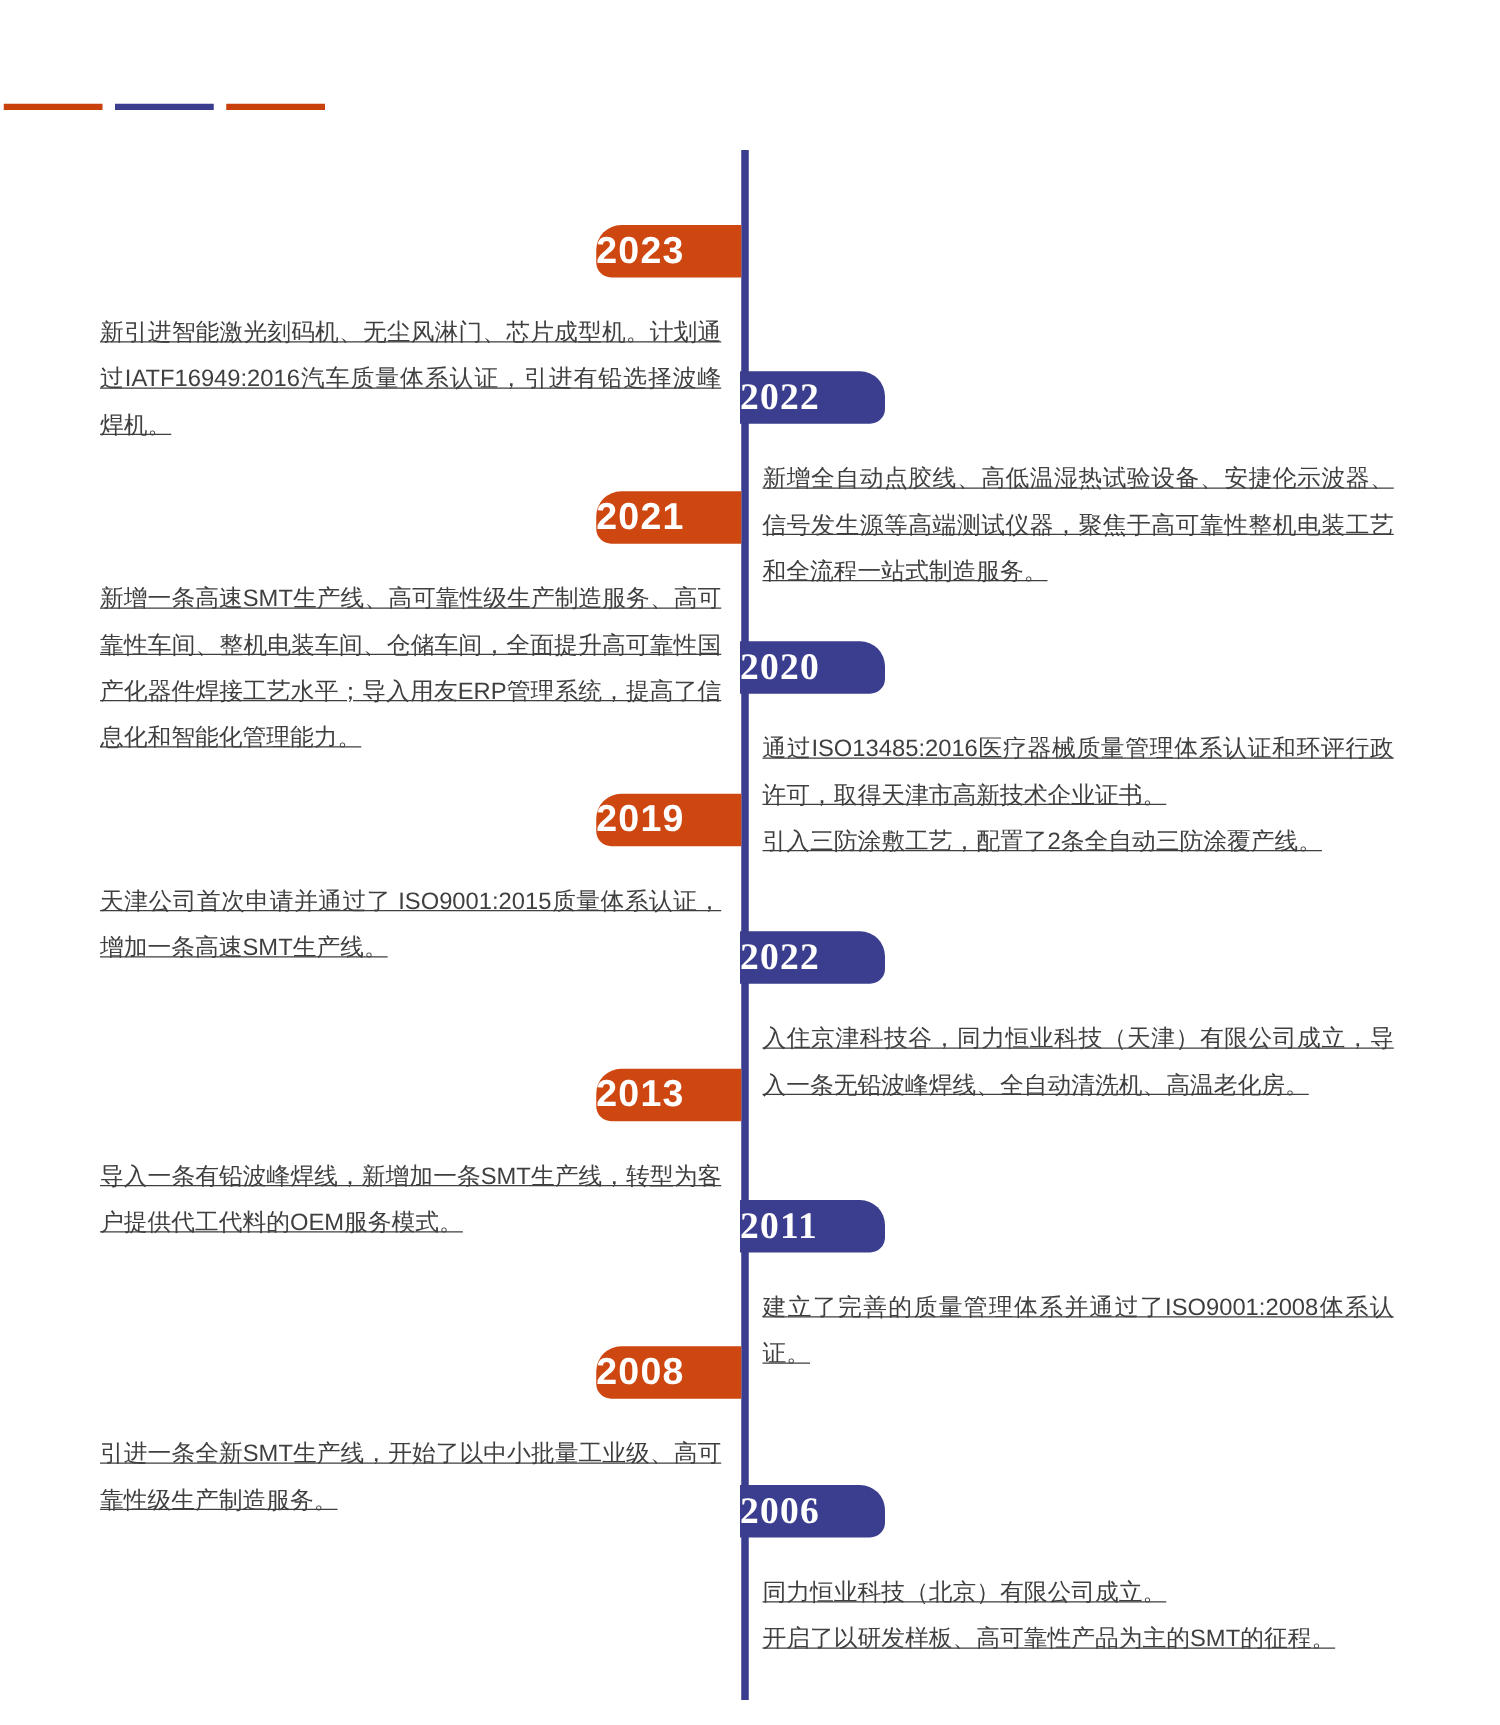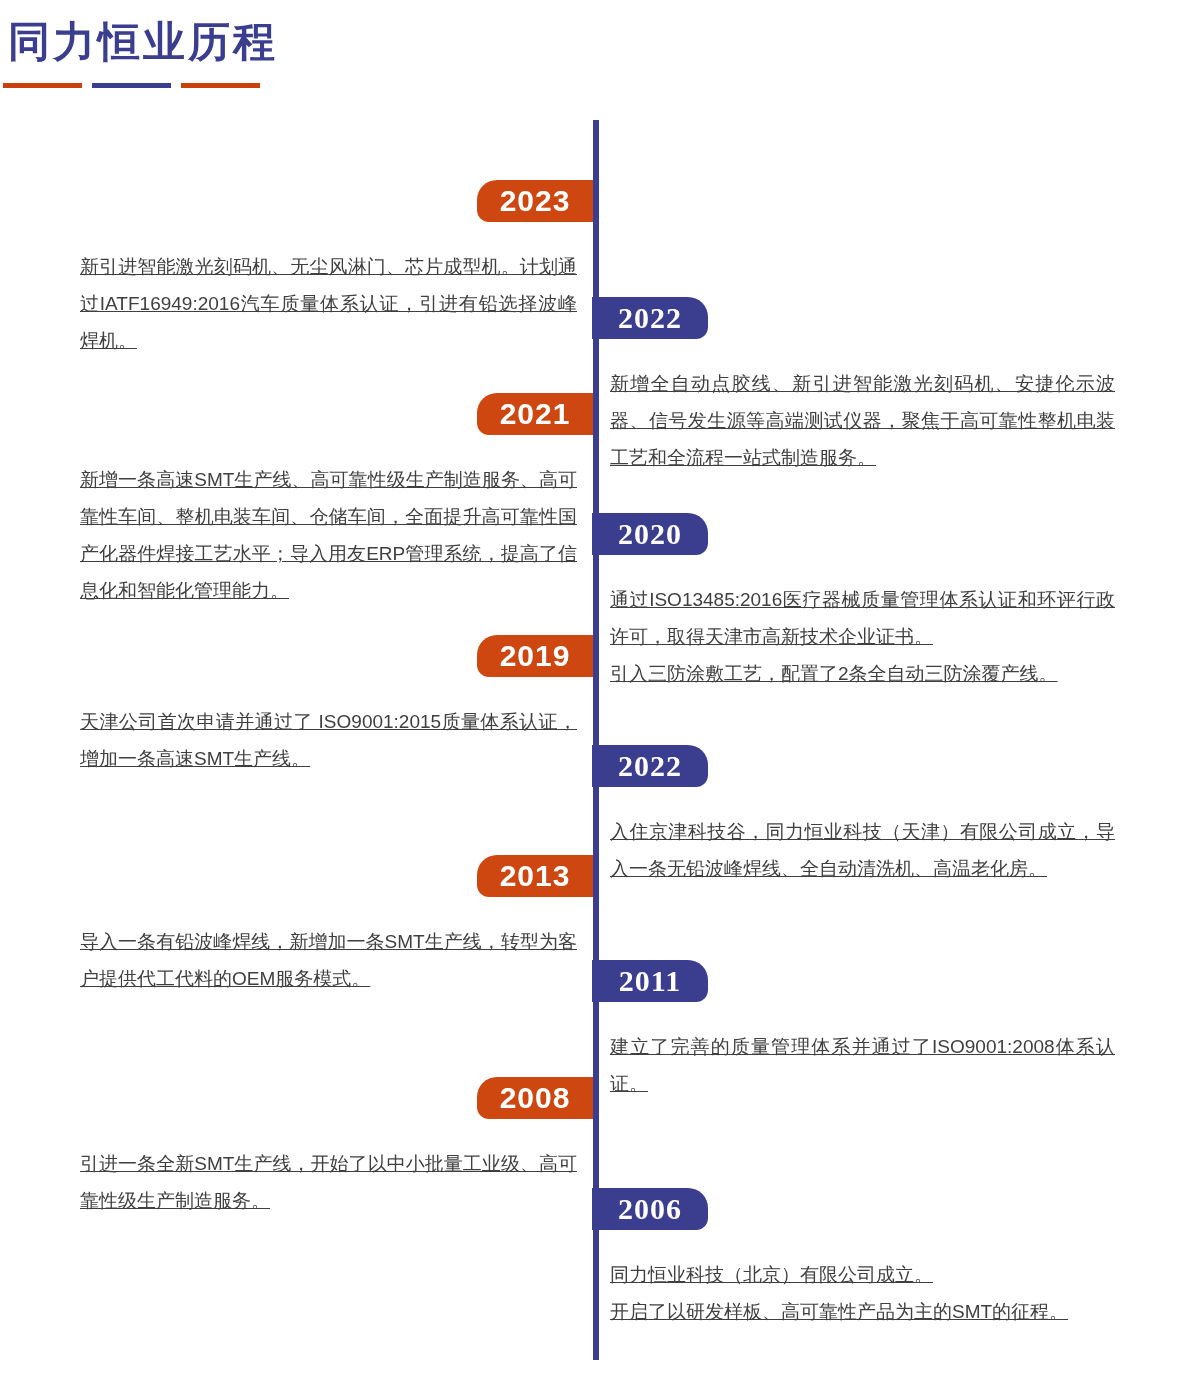--- a/index.html
+++ b/index.html
@@ -21,56 +21,55 @@
   .timeline-line {
     position:absolute; left:593px; top:120px; width:6px; height:1240px;
     background:#3B3E8E;
   }
 
   
   .entry { position:absolute; left:0; width:1200px; height:0; }
   .badge {
     position:absolute; top:0; width:116px; height:42px;
     color:#ffffff; font-size:30px; font-weight:bold;
-    text-align:center; line-height:42px; letter-spacing:1px;
+    text-align:left; line-height:42px; letter-spacing:1px;
   }
   .entry.left  .badge { right:607px; background:#CE4711; border-radius:20px 0 0 12px; }
   .entry.right .badge { left:592px;  background:#3B3E8E; border-radius:0 20px 12px 0;font-family:Liberation Serif, serif; }
 
   .milestone {
     position:absolute; top:68px;
     font-size:19px; line-height:37px; color:#3F3F3F;
     white-space:pre-line; text-align:justify; text-justify:inter-ideograph;text-decoration:underline;
   }
   .entry.left  .milestone { left:80px;  width:497px; }
   .entry.right .milestone { left:610px; width:505px; }
 </style>
 </head>
 <body>
 
 <div class="page">
 
-  <div class="page-title">同力恒业历程</div>
 
   <div class="title-bars">
     <span class="bar orange"></span>
     <span class="bar purple"></span>
     <span class="bar orange"></span>
   </div>
 
   <div class="timeline-line"></div>
 
   <div class="entry left" style="top:180px">
     <div class="badge">2023</div>
     <div class="milestone">新引进智能激光刻码机、无尘风淋门、芯片成型机。计划通过IATF16949:2016汽车质量体系认证，引进有铅选择波峰焊机。</div>
   </div>
 
   <div class="entry right" style="top:297px">
     <div class="badge">2022</div>
-    <div class="milestone">新增全自动点胶线、新引进智能激光刻码机、安捷伦示波器、信号发生源等高端测试仪器，聚焦于高可靠性整机电装工艺和全流程一站式制造服务。</div>
+    <div class="milestone">新增全自动点胶线、高低温湿热试验设备、安捷伦示波器、信号发生源等高端测试仪器，聚焦于高可靠性整机电装工艺和全流程一站式制造服务。</div>
   </div>
 
   <div class="entry left" style="top:393px">
     <div class="badge">2021</div>
     <div class="milestone">新增一条高速SMT生产线、高可靠性级生产制造服务、高可靠性车间、整机电装车间、仓储车间，全面提升高可靠性国产化器件焊接工艺水平；导入用友ERP管理系统，提高了信息化和智能化管理能力。</div>
   </div>
 
   <div class="entry right" style="top:513px">
     <div class="badge">2020</div>
     <div class="milestone">通过ISO13485:2016医疗器械质量管理体系认证和环评行政许可，取得天津市高新技术企业证书。

